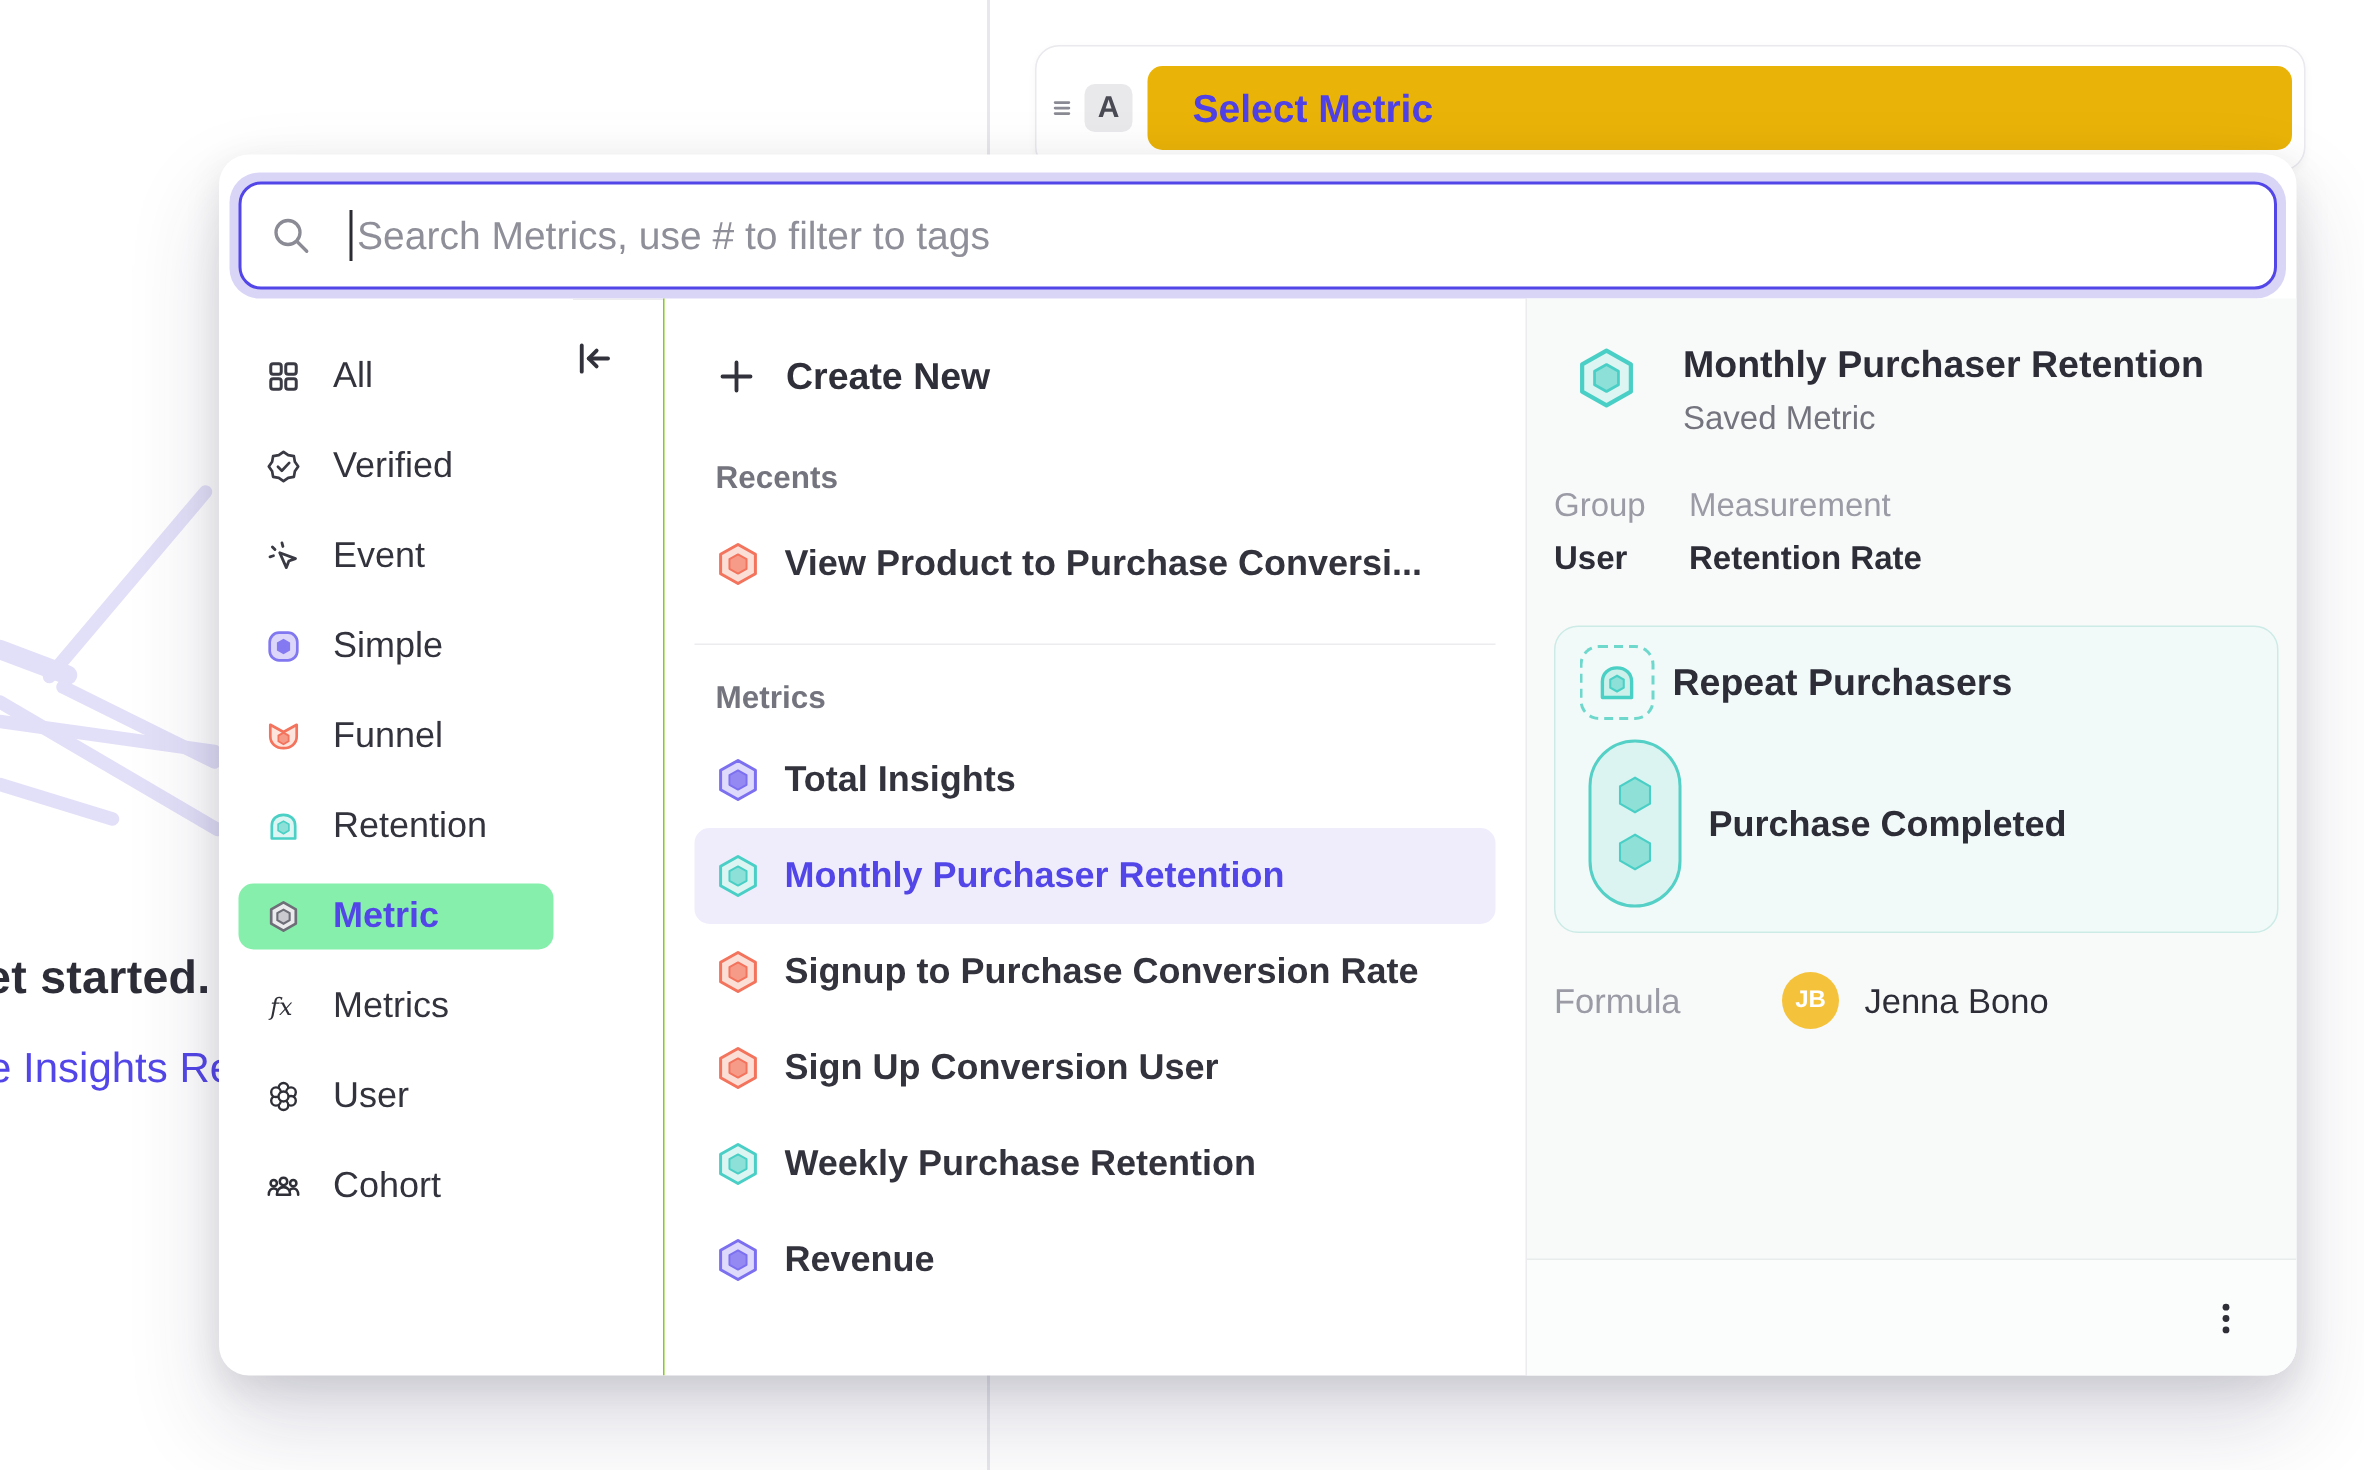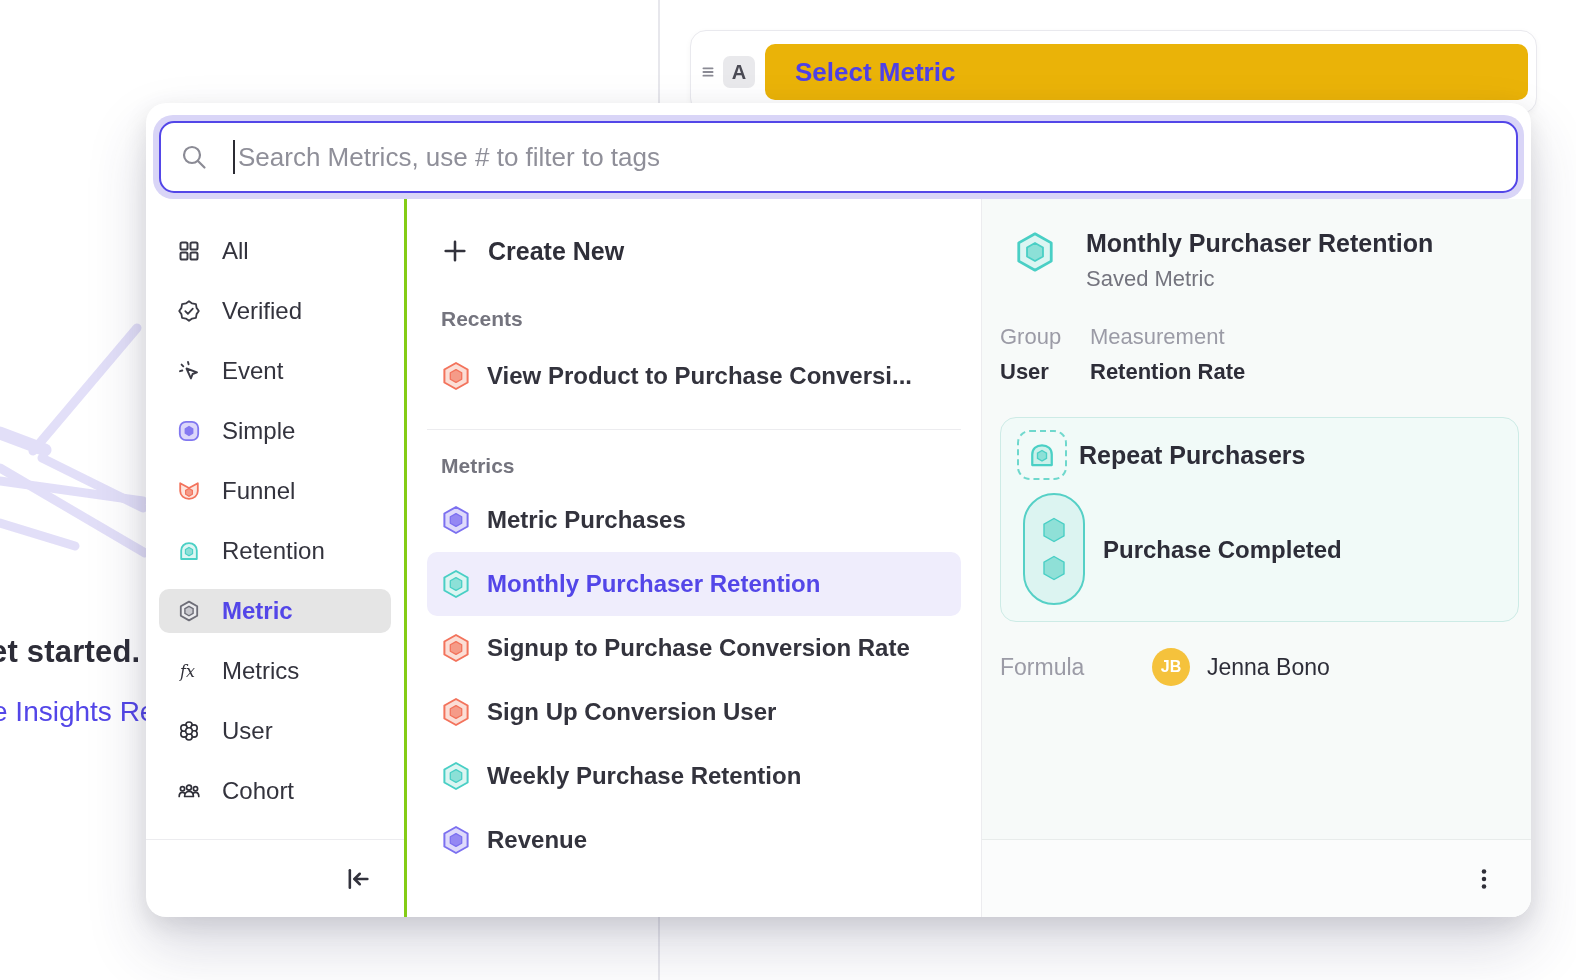--- a/index.html
+++ b/index.html
@@ -39,27 +39,27 @@
     display:flex; align-items:center; padding:0 18px; }
   .search-icon { width:30px; height:30px; flex:0 0 auto; }
   .caret { width:2px; height:34px; background:#2b2b33; margin-left:24px; flex:0 0 auto; }
   .search-inner input { flex:1; border:none; outline:none; background:transparent;
     font-family:"Liberation Sans", sans-serif; font-size:26px; color:#31313c; padding-left:3px; }
   .search-inner input::placeholder { color:#8f8f99; }
 
   .modal-body { display:flex; height:718px; }
 
   
-  .sidebar { width:261px; border-right:3px solid #84cc16; display:flex; flex-direction:column; }
+  .sidebar { width:297px; border-right:1px solid #84cc16; display:flex; }
   .sidebar-items { flex:1; padding-top:30px; }
   .side-item { height:44px; margin:0 13px 16px 13px; border-radius:10px; display:flex;
     align-items:center; padding-left:18px; cursor:pointer; }
   .side-item svg, .side-item .ficon { width:24px; height:24px; flex:0 0 auto; }
   .side-item .lbl { margin-left:21px; font-size:24px; font-weight:500; color:#33333d; }
-  .side-item.selected { background:#e5e5e5; }
+  .side-item.selected { background:#86efac; }
   .side-item.selected .lbl { color:#5346e8; font-weight:600; }
   .sidebar-footer { height:78px; border-top:1px solid #ececef; display:flex; align-items:center;
     justify-content:flex-end; padding-right:32px; }
   .collapse-btn { width:28px; height:28px; cursor:pointer; }
 
   
   .list-col { width:575px; border-right:1px solid #ececef; padding:30px 20px 0 20px; }
   .create-row { height:44px; display:flex; align-items:center; padding-left:14px; cursor:pointer; }
   .create-row svg { width:28px; height:28px; }
   .create-row .lbl { margin-left:19px; font-size:25px; font-weight:600; color:#2f2f39; }
@@ -298,21 +298,21 @@
 
         <div class="list-divider"></div>
 
         <div class="section-title metrics-title">Metrics</div>
 
         <div class="item-row tall">
           <svg viewBox="0 0 30 30" class="hex hx-purple">
             <polygon class="o" points="15,2 26.6,8.5 26.6,21.5 15,28 3.4,21.5 3.4,8.5"></polygon>
             <polygon class="i" points="15,8.6 20.7,11.8 20.7,18.2 15,21.4 9.3,18.2 9.3,11.8"></polygon>
           </svg>
-          <span class="lbl">Metric Purchases</span>
+          <span class="lbl">Total Insights</span>
         </div>
 
         <div class="item-row tall selected">
           <svg viewBox="0 0 30 30" class="hex hx-teal">
             <polygon class="o" points="15,2 26.6,8.5 26.6,21.5 15,28 3.4,21.5 3.4,8.5"></polygon>
             <polygon class="i" points="15,8.6 20.7,11.8 20.7,18.2 15,21.4 9.3,18.2 9.3,11.8"></polygon>
           </svg>
           <span class="lbl">Monthly Purchaser Retention</span>
         </div>
 

